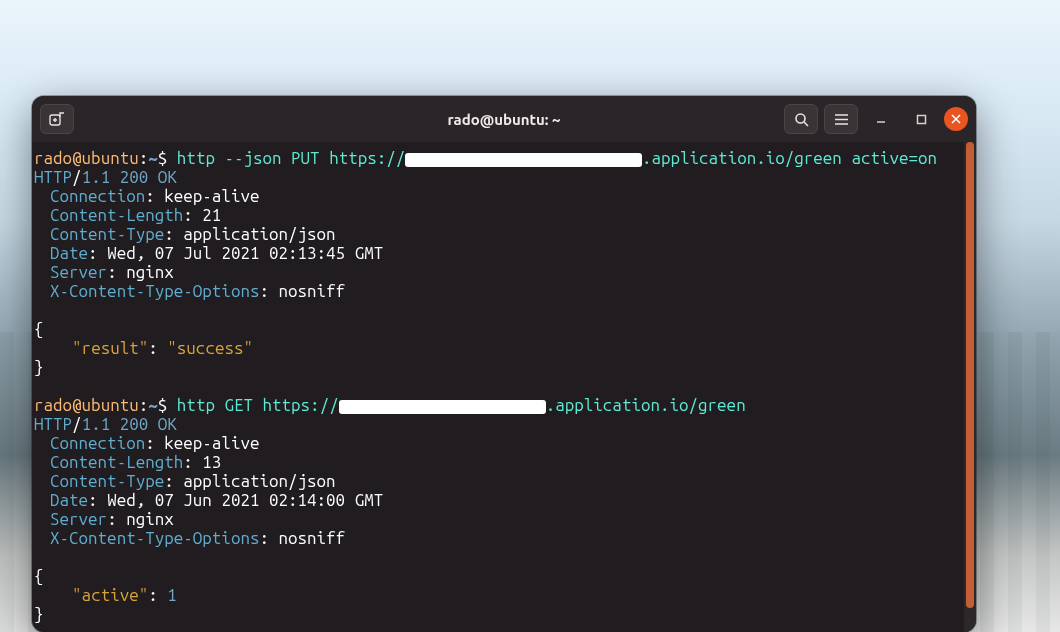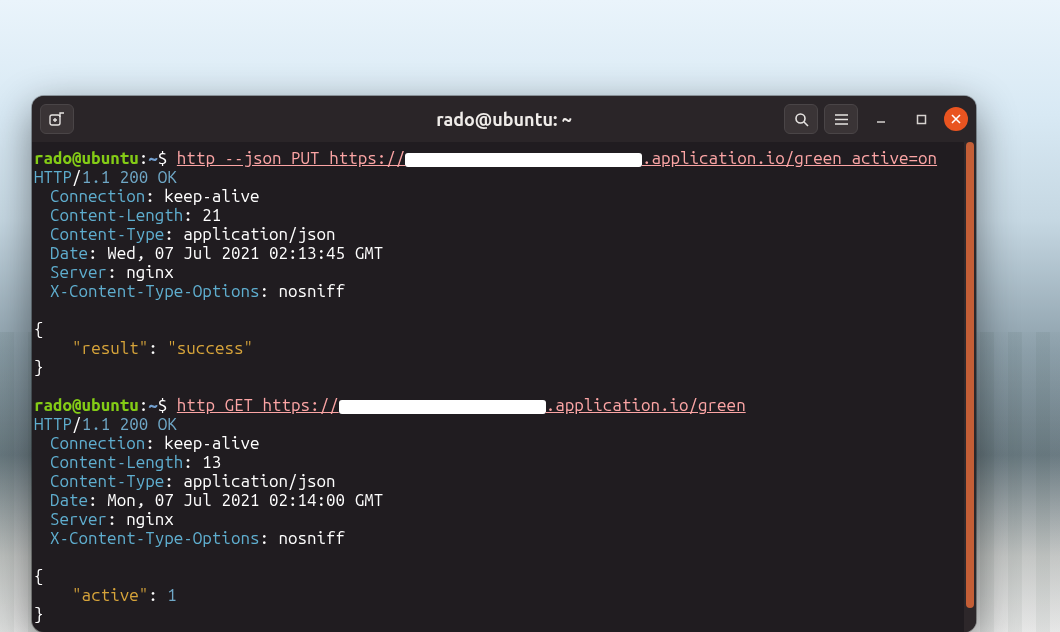--- a/index.html
+++ b/index.html
@@ -55,21 +55,21 @@
     color: #fff;
     width: 24px; height: 24px;
     border-radius: 50%;
     display:flex; align-items:center; justify-content:center;
     font-size: 13px;
   }
   .title-center {
     position:absolute; left:0; right:0;
     text-align:center;
     font-weight:600;
-    font-size:18px;
+    font-size:15px;
     color:#efece9;
     pointer-events:none;
   }
   .right-cluster {
     margin-left:auto;
     display:flex; align-items:center; gap:6px;
   }
   .win-ctrl {
     width:34px; height:30px;
     display:flex; align-items:center; justify-content:center;
@@ -103,24 +103,24 @@
   }
   .scrollbar-thumb {
     position:absolute;
     top:0; left:2px;
     width:8px;
     height:95%;
     background:#c45e36;
     border-radius:4px;
   }
   
-  .c-user { color:#84cc16; font-weight:700; }
+  .c-user { color:#fdba74; font-weight:400; }
   .c-path { color:#729fcf; font-weight:600; }
   .c-prompt { color:#ffffff; }
-  .c-cmd  { color:#fca5a5;text-decoration:underline; }
+  .c-cmd  { color:#5eead4; }
   .c-httpword { color:#5faecf;margin-top:10px; }
   .c-httpver  { color:#6fa8c7; }
   .c-status   { color:#6fa8c7; }
   .c-hdrkey   { color:#5faecf;margin-left:16px; }
   .c-hdrsep   { color:#ffffff; }
   .c-hdrval   { color:#ffffff; }
   .c-brace    { color:#ffffff; }
   .c-jkey     { color:#d7a43a; }
   .c-jsep     { color:#ffffff; }
   .c-jstr     { color:#d7a43a; }
@@ -208,21 +208,21 @@
 
 <span class="c-brace">{</span>
 <span class="c-brace">    </span><span class="c-jkey">"result"</span><span class="c-jsep">: </span><span class="c-jstr">"success"</span>
 <span class="c-brace">}</span>
 
 <span class="c-user">rado@ubuntu</span><span class="c-prompt">:</span><span class="c-path">~</span><span class="c-prompt">$ </span><span class="c-cmd">http GET https://</span><span class="redact" style="width: 207.06px;"></span><span class="c-cmd">.application.io/green</span>
 <span class="c-httpword">HTTP</span><span class="c-slash">/</span><span class="c-httpver">1.1 </span><span class="c-status">200 OK</span>
 <span class="c-hdrkey">Connection</span><span class="c-hdrsep">: </span><span class="c-hdrval">keep-alive</span>
 <span class="c-hdrkey">Content-Length</span><span class="c-hdrsep">: </span><span class="c-hdrval">13</span>
 <span class="c-hdrkey">Content-Type</span><span class="c-hdrsep">: </span><span class="c-hdrval">application/json</span>
-<span class="c-hdrkey">Date</span><span class="c-hdrsep">: </span><span class="c-hdrval">Mon, 07 Jul 2021 02:14:00 GMT</span>
+<span class="c-hdrkey">Date</span><span class="c-hdrsep">: </span><span class="c-hdrval">Wed, 07 Jun 2021 02:14:00 GMT</span>
 <span class="c-hdrkey">Server</span><span class="c-hdrsep">: </span><span class="c-hdrval">nginx</span>
 <span class="c-hdrkey">X-Content-Type-Options</span><span class="c-hdrsep">: </span><span class="c-hdrval">nosniff</span>
 
 <span class="c-brace">{</span>
 <span class="c-brace">    </span><span class="c-jkey">"active"</span><span class="c-jsep">: </span><span class="c-jnum">1</span>
 <span class="c-brace">}</span>
 </pre>
       </div>
       <div class="scrollbar-track">
         <div class="scrollbar-thumb"></div>

